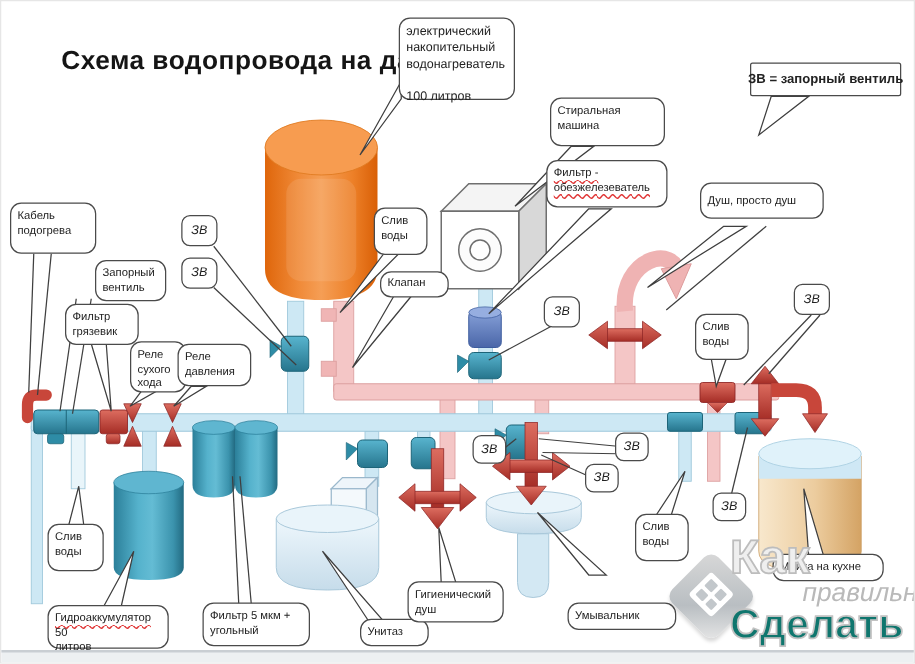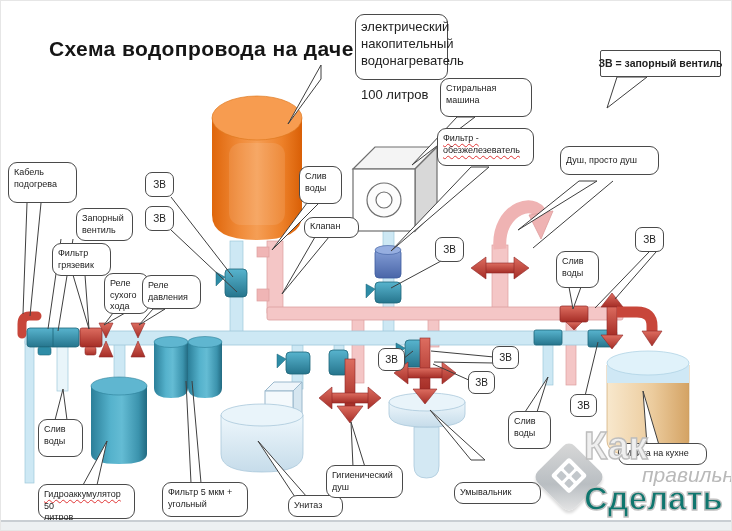--- a/index.html
+++ b/index.html
@@ -2,21 +2,21 @@
 <html><head>
 <meta charset="utf-8">
 <style>
   html,body{margin:0;padding:0;background:#fff;}
   #stage{position:relative;width:732px;height:531px;background:#ffffff;overflow:hidden;
          font-family:"Liberation Sans",sans-serif;border:1px solid #e6e6e6;box-sizing:border-box;}
   #pipes-svg{position:absolute;left:0;top:0;}
   .title{position:absolute;left:48px;top:36px;font-size:21px;color:#151515;letter-spacing:.4px;font-weight:600;}
   .co{position:absolute;background:#fff;border:1.4px solid #4a4a4a;border-radius:9px;
       padding:4px 5px;font-size:9px;line-height:1.3;color:#222;white-space:pre-line;box-sizing:border-box;z-index:5;}
-  .co.sm{display:flex;align-items:center;justify-content:center;font-size:10px;padding:1px;border-radius:7px;}
+  .co.sm{display:flex;align-items:center;justify-content:center;font-size:10px;padding:1px;border-radius:7px;font-style:italic;}
   .co.rect{border-radius:2px;font-size:10.5px;font-weight:600;display:flex;align-items:center;justify-content:center;white-space:nowrap;text-align:center;}
   .sp{display:block;text-decoration:underline wavy #e03535 1px;text-underline-offset:2px;}
   .misW{text-decoration:underline wavy #e03535 1px;text-underline-offset:2px;}
   .wm{position:absolute;color:#c9c9c9;z-index:6;pointer-events:none;}
   .wm1{left:583px;top:424px;font-size:38px;font-weight:bold;color:#efefef;-webkit-text-stroke:1.4px #bdbdbd;text-shadow:0 0 1px #c4c4c4;}
   .wm2{left:641px;top:462px;font-size:21px;color:#b9b9b9;font-style:italic;}
   .wm3{left:583px;top:479px;font-size:33px;font-weight:bold;color:#0f766e;-webkit-text-stroke:1.4px #c2c2c2;text-shadow:0 0 1px #c9c9c9;}
   .logo{position:absolute;left:542px;top:450px;width:52px;height:52px;transform:rotate(45deg);
         background:linear-gradient(135deg,#d9d9d9,#b9bec2 60%,#e8e8e8);border-radius:8px;z-index:6;box-shadow:2px 2px 3px rgba(0,0,0,.15);}
   .logo .win{position:absolute;left:12px;top:12px;width:26px;height:26px;background:#fff;border-radius:3px;
@@ -269,21 +269,21 @@
       <path d="M352,466 L350,421 L364,466 Z"></path>
       <path d="M470,459 L429,409 L484,459 Z"></path>
       <path d="M646,444 L642,390 L658,444 Z"></path>
     </g>
   </svg>
 
   <div class="title">Схема водопровода на даче</div>
 
   <div class="co rect" style="left:599px;top:49px;width:121px;height:27px;">ЗВ = запорный вентиль</div>
 
-  <div class="co" style="left:318px;top:13px;width:93px;height:66px;font-size:13px;margin-left:36px;">электрический
+  <div class="co" style="left:318px;top:13px;width:93px;height:66px;font-size:10px;">электрический
 накопительный
 водонагреватель
 
 100 литров</div>
   <div class="co" style="left:439px;top:77px;width:92px;height:39px;">Стиральная
 машина</div>
   <div class="co" style="left:436px;top:127px;width:97px;height:38px;"><span class="sp">Фильтр -</span><span class="sp">обезжелезеватель</span></div>
   <div class="co" style="left:559px;top:145px;width:99px;height:29px;display:flex;align-items:center;">Душ, просто душ</div>
   <div class="co" style="left:7px;top:161px;width:69px;height:41px;">Кабель
 подогрева</div>

